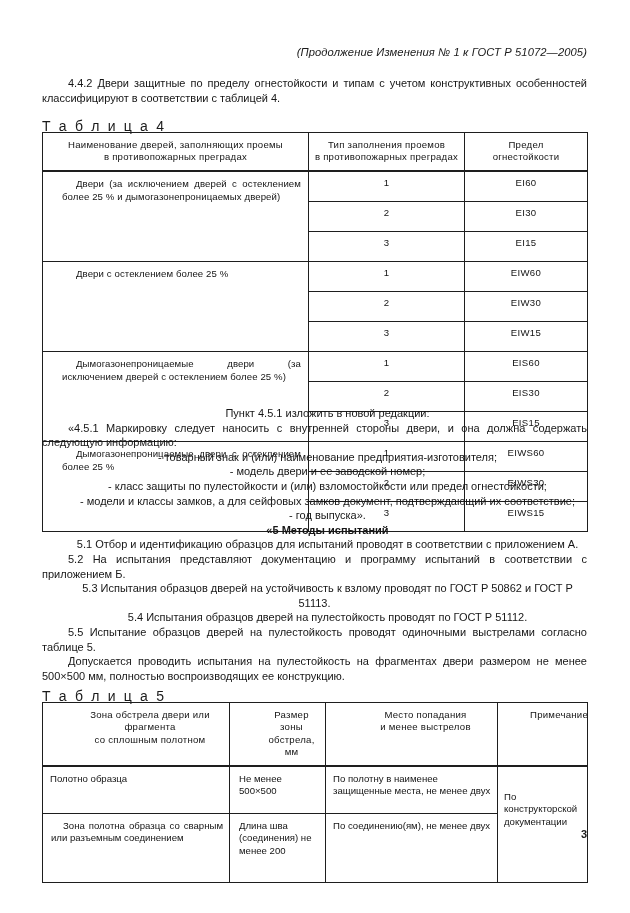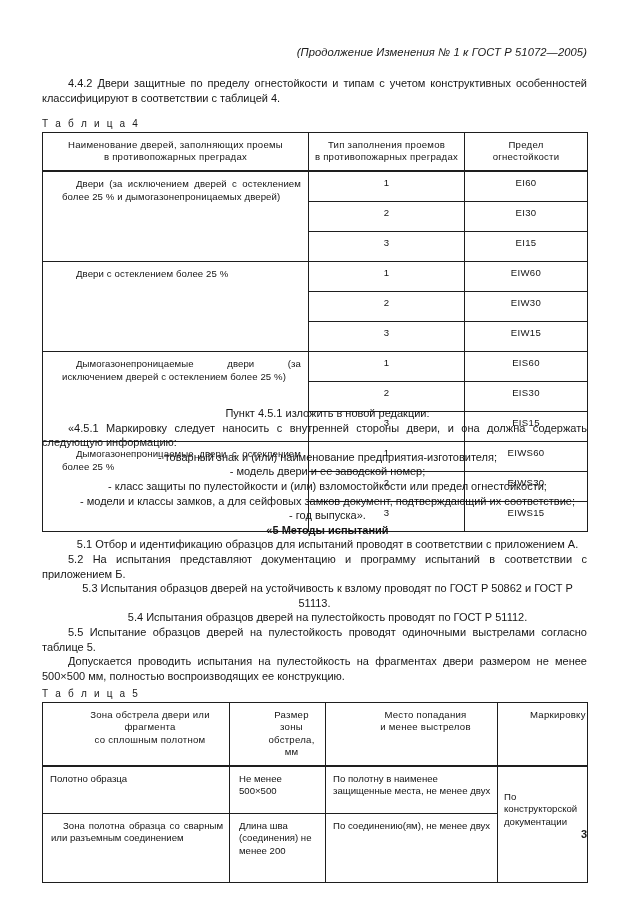--- a/index.html
+++ b/index.html
@@ -51,21 +51,21 @@
     text-align: justify;
     text-justify: inter-word;
     color: #161616;
   }
   p.para.indent { text-indent: 26px; }
   p.para.lastline { text-align: center; }
   .bold { font-weight: bold; }
 
   
   .table-caption {
-    font-size: 10px;
+    font-size: 14px;
     letter-spacing: 2.2px;
     color: #1a1a1a;
     margin: 0;
   }
 
   
   table.gost {
     border-collapse: collapse;
     width: 545px;
     table-layout: fixed;
@@ -285,21 +285,21 @@
           </th>
           <th>
             <span>Размер зоны</span><br>
             <span>обстрела, мм</span>
           </th>
           <th>
             <span>Место попадания</span><br>
             <span>и менее выстрелов</span>
           </th>
           <th>
-            <span>Маркировку</span>
+            <span>Примечание</span>
           </th>
         </tr>
       </thead>
       <tbody>
         <tr>
           <td class="plain" style="height:34px">Полотно образца</td>
           <td class="size">Не менее 500×500</td>
           <td class="plain">По полотну в наименее защищенные места, не менее двух</td>
           <td class="note" rowspan="2">По конструкторской документации</td>
         </tr>

